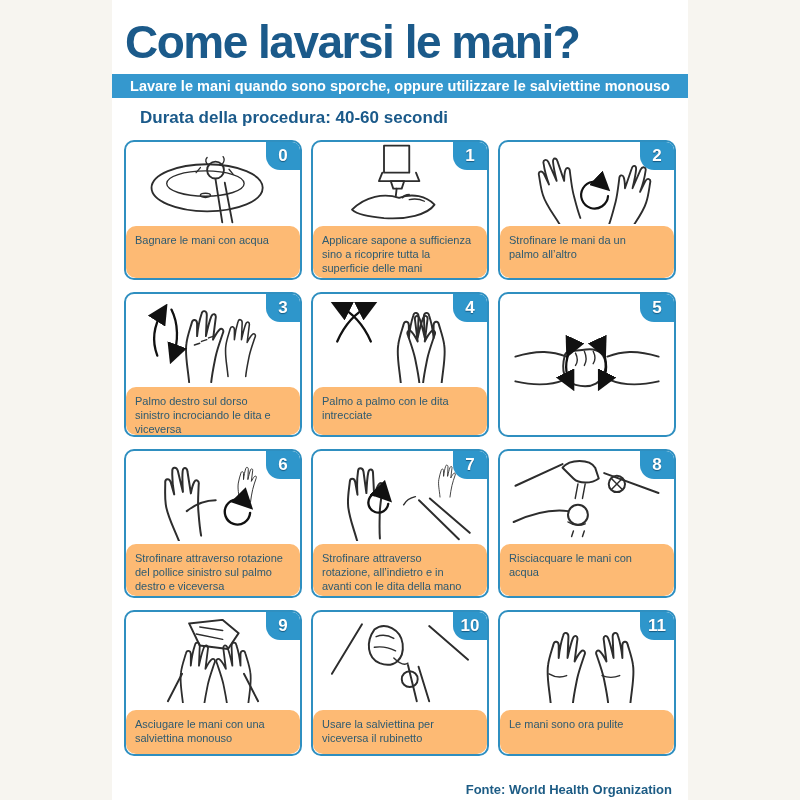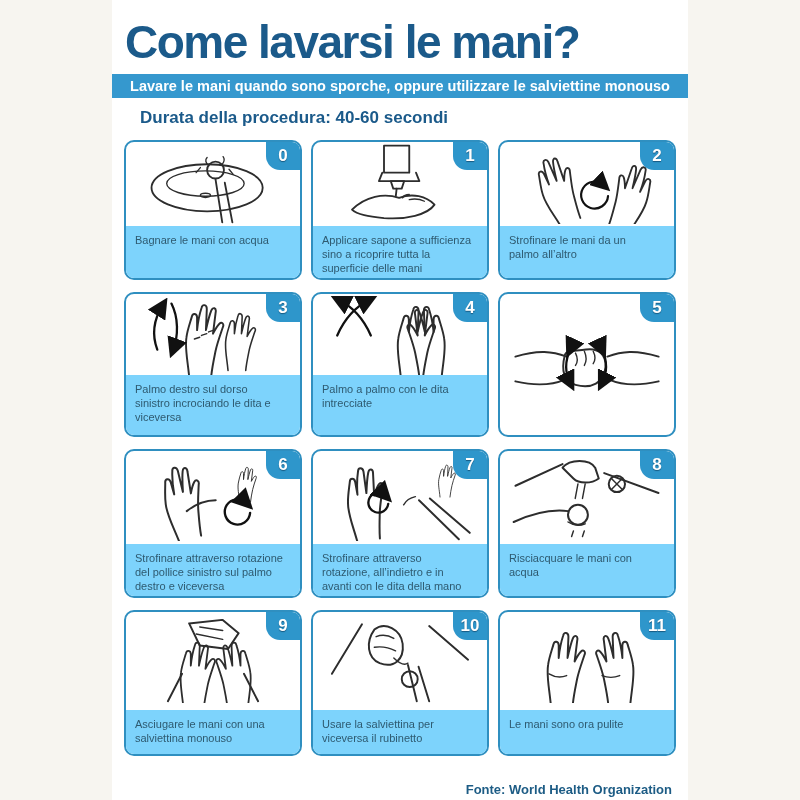--- a/index.html
+++ b/index.html
@@ -76,29 +76,30 @@
     z-index:2;
   }
   .illus{
     flex:1;
     display:flex;
     align-items:center;
     justify-content:center;
     overflow:hidden;
   }
   .caption{
-    background:#7dd3fc;
+    background:#fdba74;
     color:#2e5a70;
     font-size:11px;
     line-height:1.28;
     padding:7px 16px 0 9px;
     box-sizing:border-box;
+    border-radius:10px;
   }
   .r1 .caption{height:52px;}
-  .r2 .caption{height:60px;}
+  .r2 .caption{height:48px;}
   .r3 .caption{height:52px;}
   .r4 .caption{height:44px;}
   .footer{
     position:absolute;
     bottom:3px;right:16px;
     color:#1d5c85;
     font-size:13px;
     font-weight:bold;
   }
   

